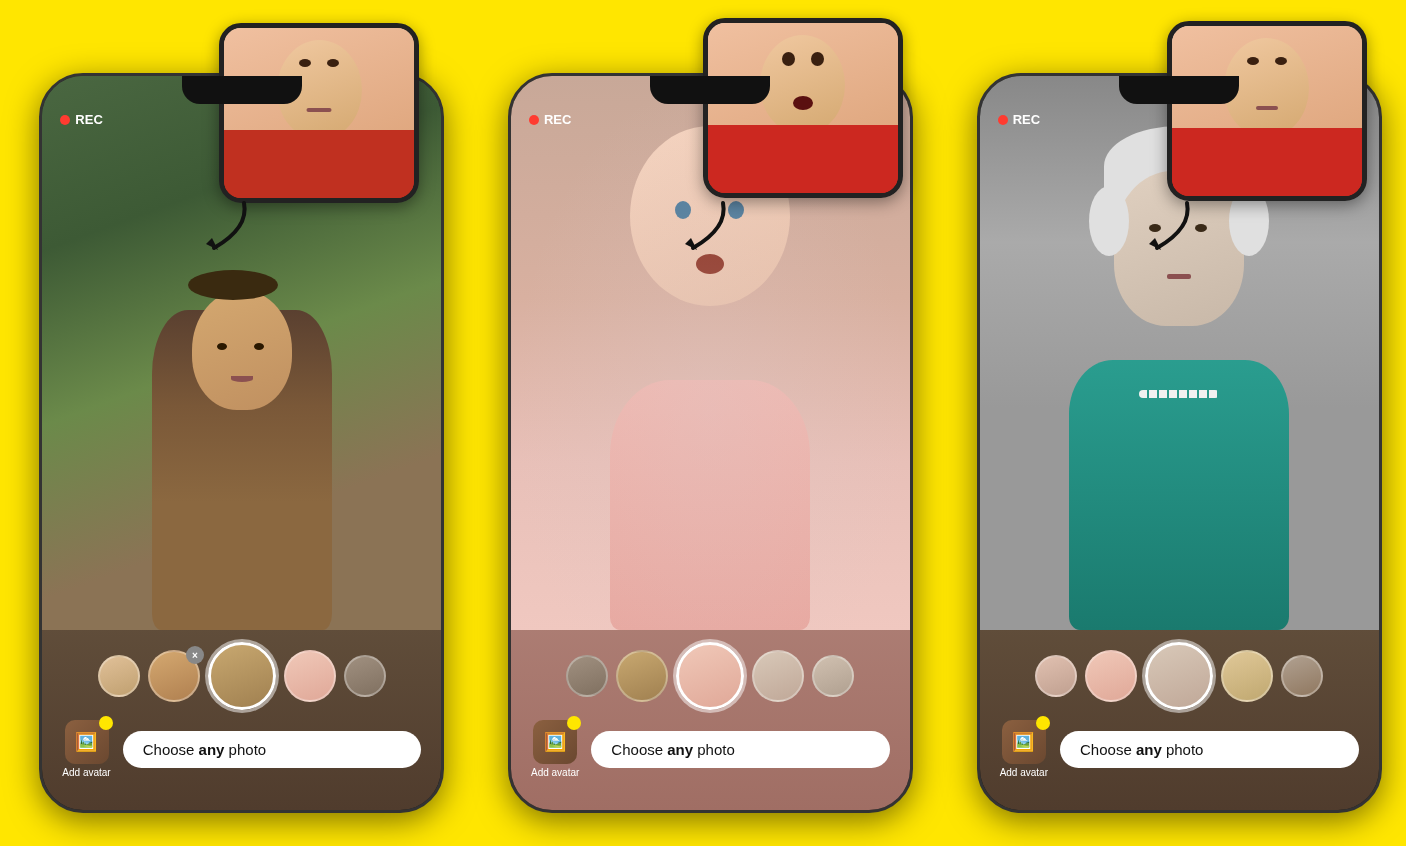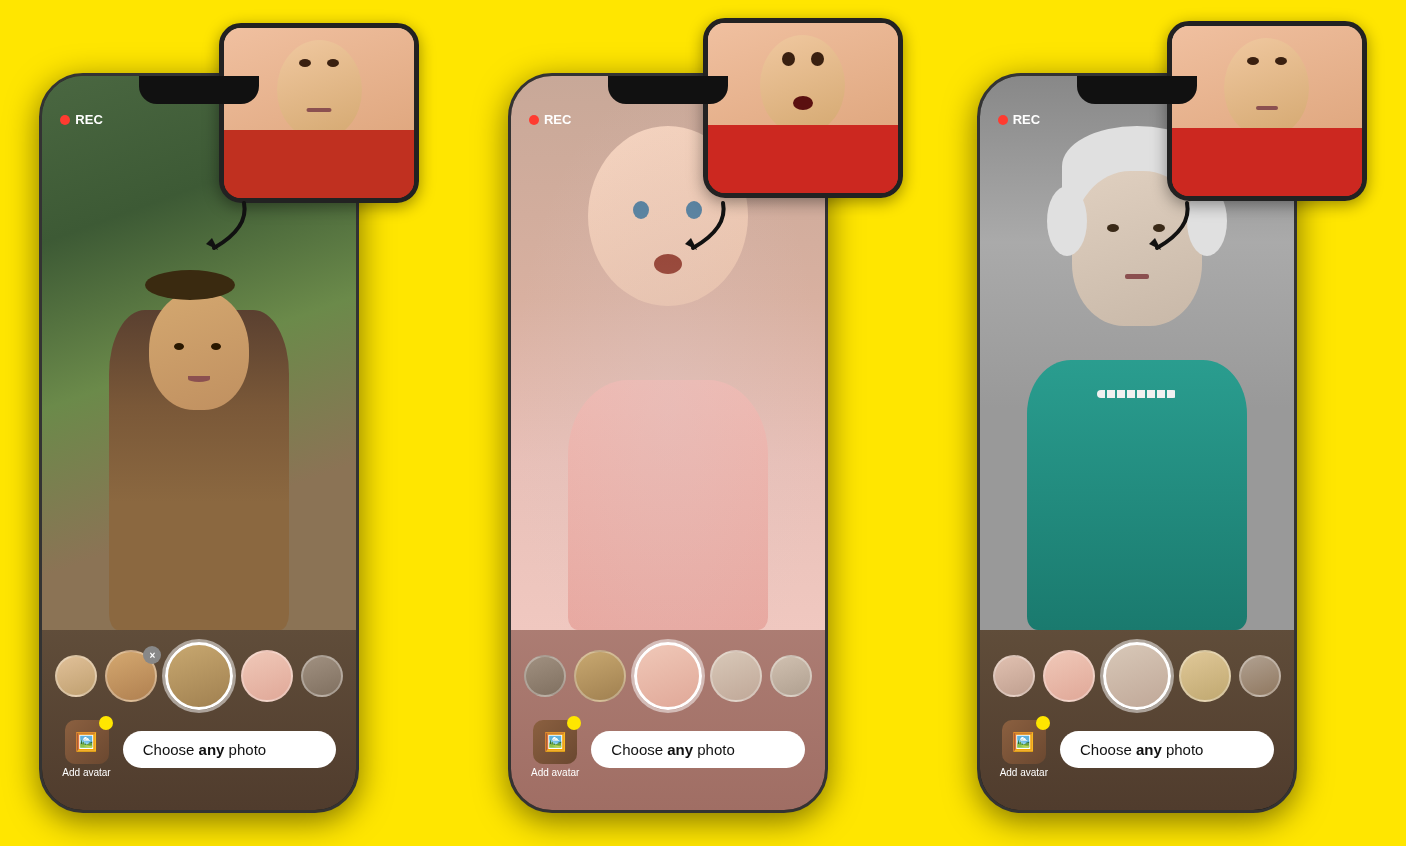--- a/index.html
+++ b/index.html
@@ -35,21 +35,21 @@
       background: #ccc;
       overflow: hidden;
       z-index: 10;
       box-shadow: 0 4px 16px rgba(0,0,0,0.4);
     }
 
     .phone-frame {
       position: absolute;
       top: 60px;
       left: 20px;
-      width: 320px;
+      width: 405px;
       height: 740px;
       background: #111;
       border-radius: 44px;
       overflow: hidden;
       box-shadow: 0 8px 32px rgba(0,0,0,0.5);
       border: 3px solid #333;
     }
 
     .phone-notch {
       position: absolute;

